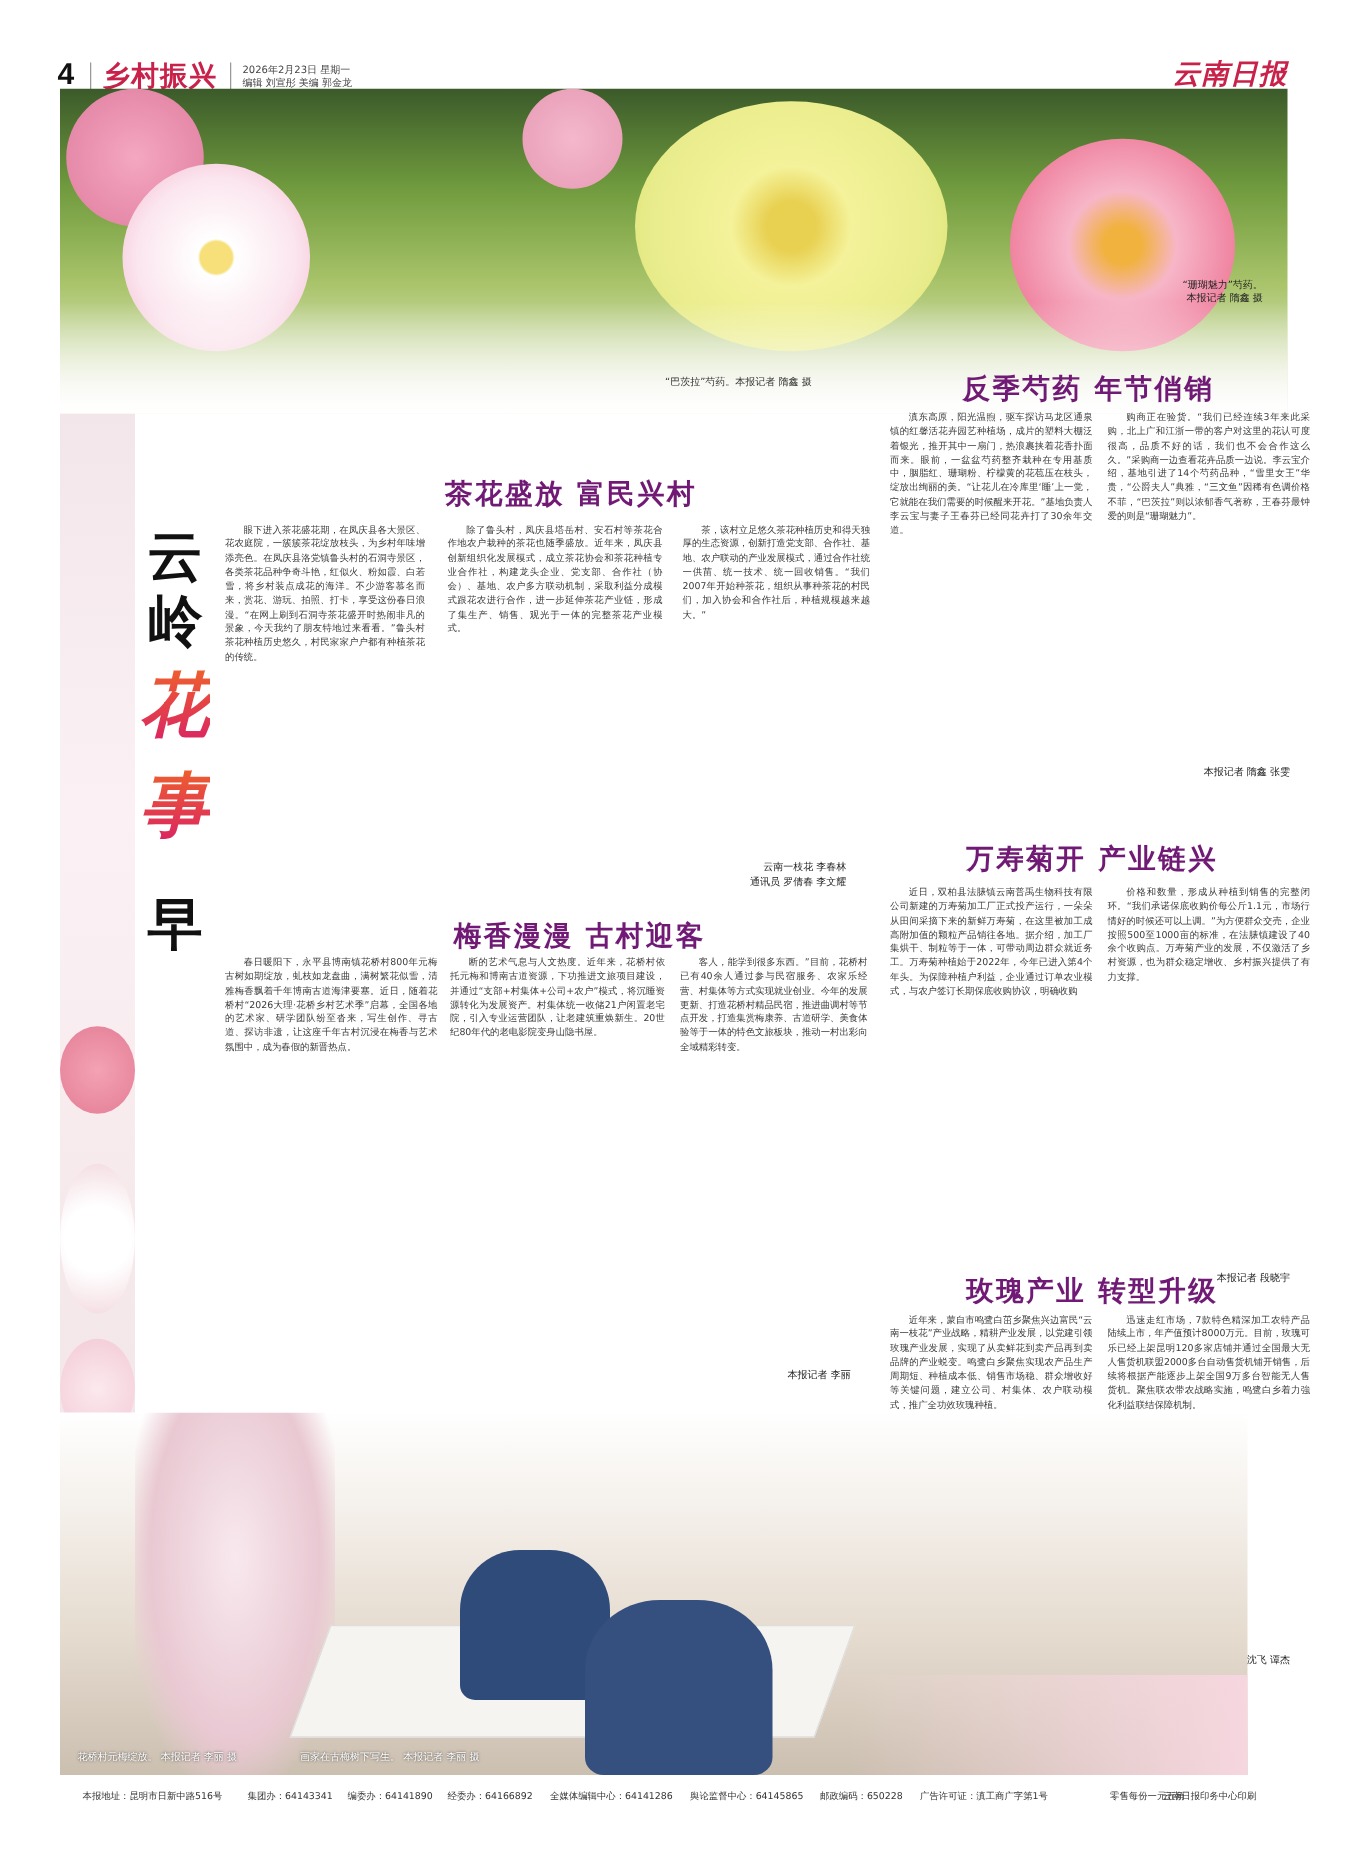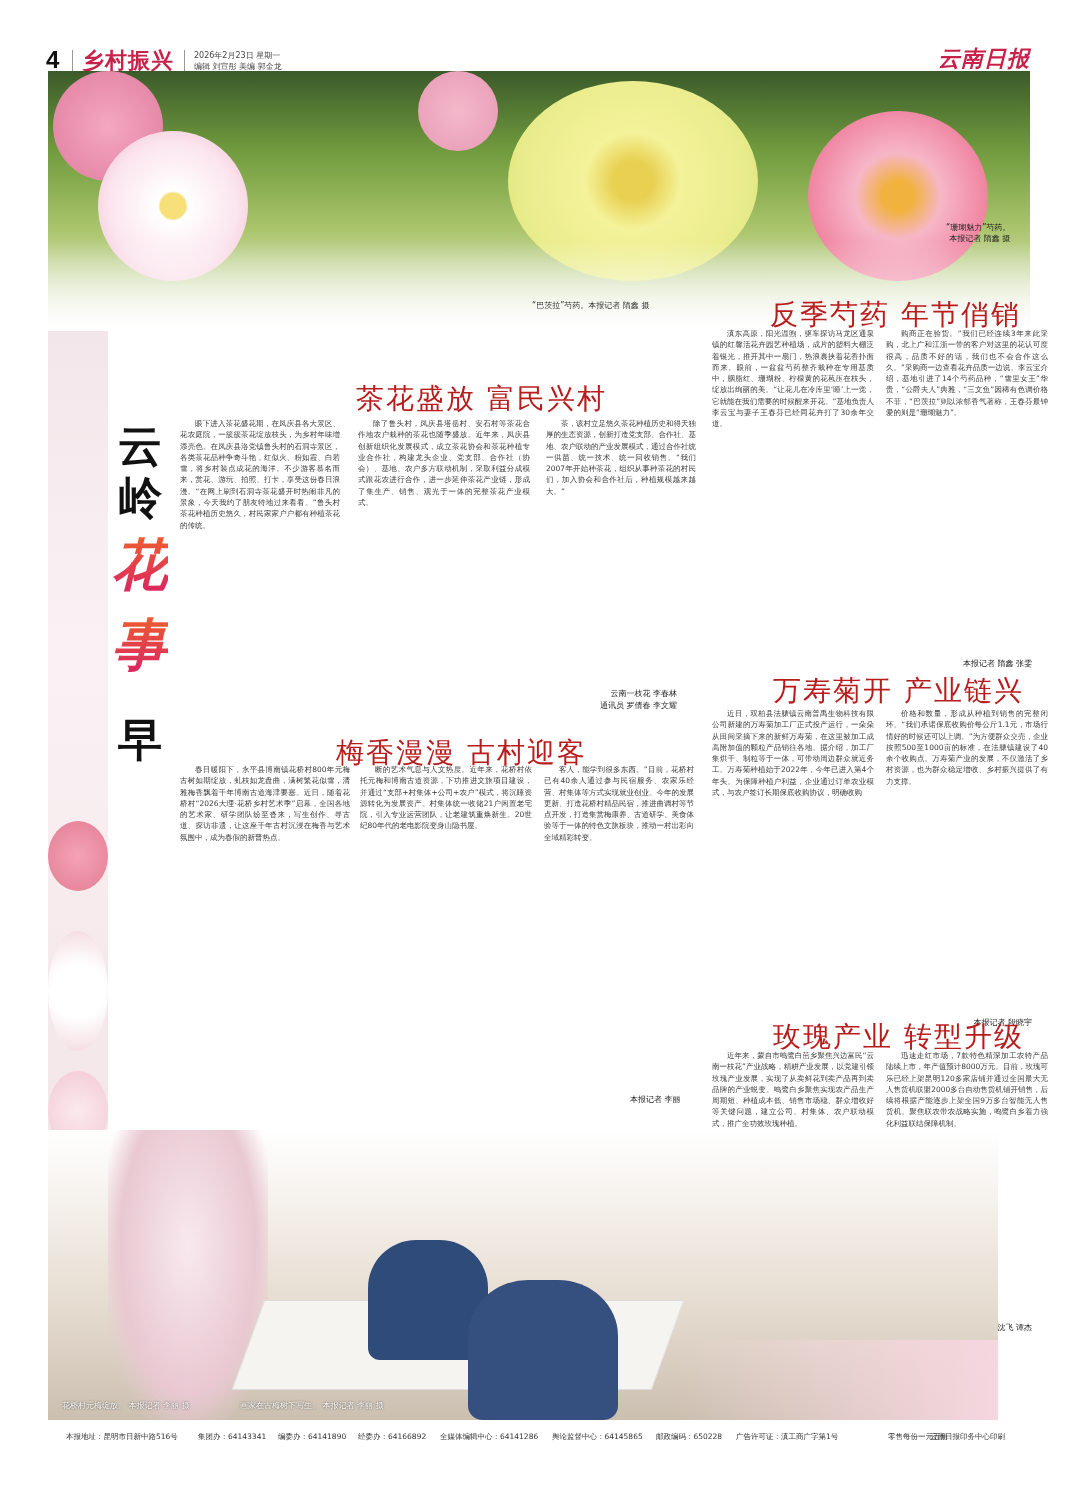--- a/index.html
+++ b/index.html
@@ -37,24 +37,24 @@
   .lb2 { left: 0; top: 600px; width: 60px; height: 120px; background: radial-gradient(circle, #fff 0 40%, #f2d8de 100%); }
   .lb3 { left: 0; top: 740px; width: 60px; height: 80px; background: radial-gradient(circle, #fbe9ee, #f3c9d4); }
 
   .vertical-title { position: absolute; left: 112px; top: 420px; width: 56px; text-align: center; }
   .vt-big { display: block; font-size: 44px; font-weight: bold; color: #111; line-height: 52px; }
   .vt-script { display: block; font-size: 56px; font-weight: bold; font-style: italic; font-family: "DejaVu Serif", serif; line-height: 80px;
     background: linear-gradient(180deg, #f26a24, #d61a6c); -webkit-background-clip: text; background-clip: text; color: transparent; }
   .vt-gap { display: block; height: 30px; }
 
   
-  .headline { position: absolute; font-weight: normal; color: #b91c1c; font-size: 28px; letter-spacing: 2px; white-space: nowrap; font-family: "DejaVu Sans", sans-serif; }
+  .headline { position: absolute; font-weight: bold; color: #701a75; font-size: 22px; letter-spacing: 2px; white-space: nowrap; font-family: "DejaVu Sans", sans-serif; }
   .h1 { left: 356px; top: 380px; }
   .h2 { left: 770px; top: 296px; }
-  .h3 { left: 336px; top: 734px; }
+  .h3 { left: 363px; top: 734px; }
   .h4 { left: 773px; top: 672px; }
   .h5 { left: 773px; top: 1018px; }
 
   
   .col { position: absolute; font-size: 7.5px; line-height: 11.3px; color: #3a3a3a; text-align: justify; overflow: hidden; }
   .col p { text-indent: 2em; }
   .byline { position: absolute; font-size: 8px; color: #222; text-align: right; white-space: nowrap; line-height: 12px; }
 
   
   .photo-bottom { position: absolute; left: 48px; top: 1130px; width: 950px; height: 290px; overflow: hidden;
@@ -131,21 +131,21 @@
   <div>通讯员 罗倩春 李文耀</div>
 </div>
 
 <div class="headline h2">反季芍药 年节俏销</div>
 <div class="col" style="left:712px; top:328px; width:162px; height:312px;">
     <p>滇东高原，阳光温煦，驱车探访马龙区通泉镇的红馨活花卉园艺种植场，成片的塑料大棚泛着银光，推开其中一扇门，热浪裹挟着花香扑面而来。眼前，一盆盆芍药整齐栽种在专用基质中，胭脂红、珊瑚粉、柠檬黄的花苞压在枝头，绽放出绚丽的美。“让花儿在冷库里‘睡’上一觉，它就能在我们需要的时候醒来开花。”基地负责人李云宝与妻子王春芬已经同花卉打了30余年交道。</p>
   </div>
 <div class="col" style="left:886px; top:328px; width:162px; height:300px;">
     <p>购商正在验货。“我们已经连续3年来此采购，北上广和江浙一带的客户对这里的花认可度很高，品质不好的话，我们也不会合作这么久。”采购商一边查看花卉品质一边说。李云宝介绍，基地引进了14个芍药品种，“雪里女王”华贵，“公爵夫人”典雅，“三文鱼”因稀有色调价格不菲，“巴茨拉”则以浓郁香气著称，王春芬最钟爱的则是“珊瑚魅力”。</p>
   </div>
-<div class="byline" style="right:48px; top:658px;">本报记者 隋鑫 张雯</div>
+<div class="byline" style="right:48px; top:612px;">本报记者 隋鑫 张雯</div>
 
 <div class="headline h3">梅香漫漫 古村迎客</div>
 <div class="col" style="left:180px; top:764px; width:170px; height:300px;">
     <p>春日暖阳下，永平县博南镇花桥村800年元梅古树如期绽放，虬枝如龙盘曲，满树繁花似雪，清雅梅香飘着千年博南古道海津要塞。近日，随着花桥村“2026大理·花桥乡村艺术季”启幕，全国各地的艺术家、研学团队纷至沓来，写生创作、寻古道、探访非遗，让这座千年古村沉浸在梅香与艺术氛围中，成为春假的新晋热点。</p>
   </div>
 <div class="col" style="left:360px; top:764px; width:172px; height:300px;">
     <p>断的艺术气息与人文热度。近年来，花桥村依托元梅和博南古道资源，下功推进文旅项目建设，并通过“支部+村集体+公司+农户”模式，将沉睡资源转化为发展资产。村集体统一收储21户闲置老宅院，引入专业运营团队，让老建筑重焕新生。20世纪80年代的老电影院变身山隐书屋。</p>
   </div>
 <div class="col" style="left:544px; top:764px; width:150px; height:300px;">
     <p>客人，能学到很多东西。”目前，花桥村已有40余人通过参与民宿服务、农家乐经营、村集体等方式实现就业创业。今年的发展更新、打造花桥村精品民宿，推进曲调村等节点开发，打造集赏梅康养、古道研学、美食体验等于一体的特色文旅板块，推动一村出彩向全域精彩转变。</p>

